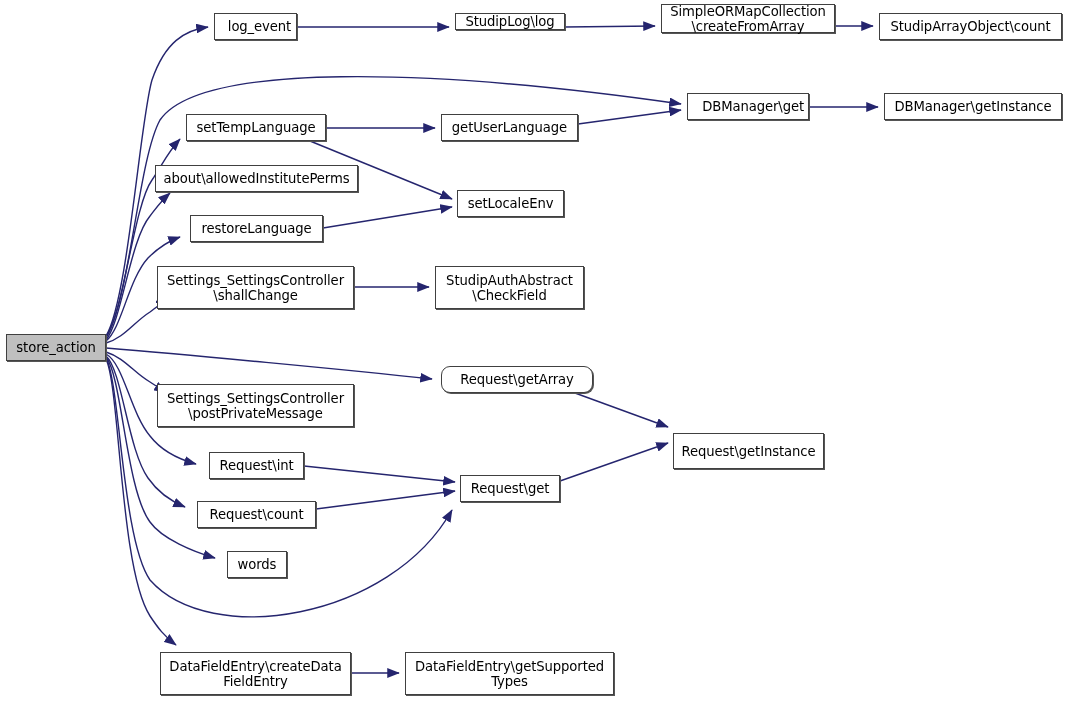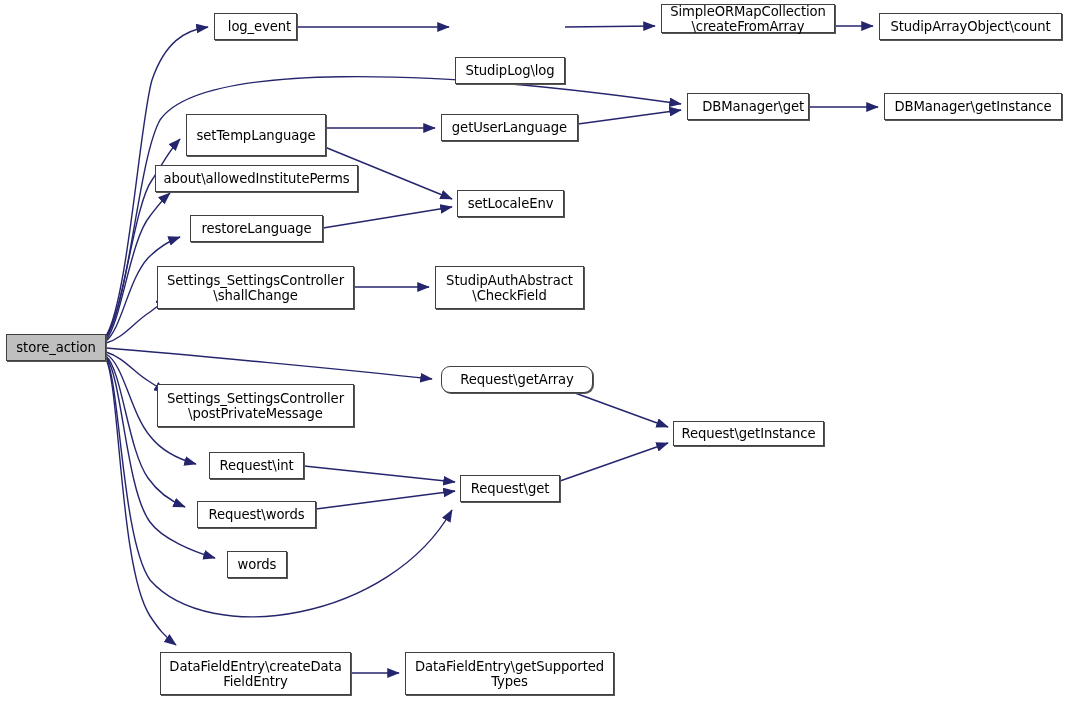--- a/index.html
+++ b/index.html
@@ -84,41 +84,41 @@
         <path d="M575,393 L668,427" fill="none" stroke="#25256e" stroke-width="1.4" marker-end="url(#arrow)"></path>
         <path d="M304,466 L455,482" fill="none" stroke="#25256e" stroke-width="1.4" marker-end="url(#arrow)"></path>
         <path d="M316,509 L455,491" fill="none" stroke="#25256e" stroke-width="1.4" marker-end="url(#arrow)"></path>
         <path d="M560,481 L668,443" fill="none" stroke="#25256e" stroke-width="1.4" marker-end="url(#arrow)"></path>
         <path d="M351,673 L399,673" fill="none" stroke="#25256e" stroke-width="1.4" marker-end="url(#arrow)"></path>
       </g>
   </svg>
   <div id="nodes">
       <div class="node current" style="left: 6px; top: 334px; width: 100px; height: 27px;"><span class="node-label">store_action</span></div>
       <div class="node" style="left: 214px; top: 13px; width: 83px; height: 27px; padding-left: 8px;"><span class="node-label">log_event</span></div>
-      <div class="node" style="left: 455px; top: 13px; width: 110px; height: 27px; margin-top: 44px;"><span class="node-label">StudipLog\log</span></div>
+      <div class="node" style="left: 455px; top: 13px; width: 110px; height: 17px;"><span class="node-label">StudipLog\log</span></div>
       <div class="node" style="left: 661px; top: 4px; width: 174px; height: 29px;"><span class="node-label">SimpleORMapCollection
 \createFromArray</span></div>
       <div class="node" style="left: 879px; top: 13px; width: 183px; height: 27px;"><span class="node-label">StudipArrayObject\count</span></div>
-      <div class="node" style="left: 186px; top: 114px; width: 140px; height: 42px;"><span class="node-label">setTempLanguage</span></div>
+      <div class="node" style="left: 186px; top: 114px; width: 140px; height: 27px;"><span class="node-label">setTempLanguage</span></div>
       <div class="node" style="left: 441px; top: 114px; width: 137px; height: 27px;"><span class="node-label">getUserLanguage</span></div>
       <div class="node" style="left: 687px; top: 93px; width: 122px; height: 27px; justify-content: flex-end;"><span class="node-label">DBManager\get</span></div>
       <div class="node" style="left: 884px; top: 93px; width: 178px; height: 27px;"><span class="node-label">DBManager\getInstance</span></div>
       <div class="node" style="left: 155px; top: 165px; width: 203px; height: 27px;"><span class="node-label">about\allowedInstitutePerms</span></div>
       <div class="node" style="left: 457px; top: 190px; width: 107px; height: 27px;"><span class="node-label">setLocaleEnv</span></div>
       <div class="node" style="left: 190px; top: 215px; width: 133px; height: 27px;"><span class="node-label">restoreLanguage</span></div>
       <div class="node" style="left: 157px; top: 266px; width: 197px; height: 43px;"><span class="node-label">Settings_SettingsController
 \shallChange</span></div>
       <div class="node" style="left: 435px; top: 266px; width: 149px; height: 43px;"><span class="node-label">StudipAuthAbstract
 \CheckField</span></div>
       <div class="node" style="left: 441px; top: 366px; width: 152px; height: 27px; border-radius: 9px;"><span class="node-label">Request\getArray</span></div>
       <div class="node" style="left: 157px; top: 384px; width: 197px; height: 43px;"><span class="node-label">Settings_SettingsController
 \postPrivateMessage</span></div>
-      <div class="node" style="left: 673px; top: 421px; width: 151px; height: 25px;"><span class="node-label">Request\getInstance</span></div>
+      <div class="node" style="left: 673px; top: 433px; width: 151px; height: 36px;"><span class="node-label">Request\getInstance</span></div>
       <div class="node" style="left: 209px; top: 452px; width: 95px; height: 27px; align-items: center;"><span class="node-label">Request\int</span></div>
       <div class="node" style="left: 460px; top: 475px; width: 100px; height: 27px;"><span class="node-label">Request\get</span></div>
-      <div class="node" style="left: 197px; top: 501px; width: 119px; height: 27px;"><span class="node-label">Request\words</span></div>
+      <div class="node" style="left: 197px; top: 501px; width: 119px; height: 27px;"><span class="node-label">Request\count</span></div>
       <div class="node" style="left: 227px; top: 551px; width: 60px; height: 27px;"><span class="node-label">words</span></div>
       <div class="node" style="left: 160px; top: 652px; width: 191px; height: 43px;"><span class="node-label">DataFieldEntry\createData
 FieldEntry</span></div>
       <div class="node" style="left: 405px; top: 652px; width: 209px; height: 43px;"><span class="node-label">DataFieldEntry\getSupported
 Types</span></div>
     </div>
 </div>
 
 </body></html>

